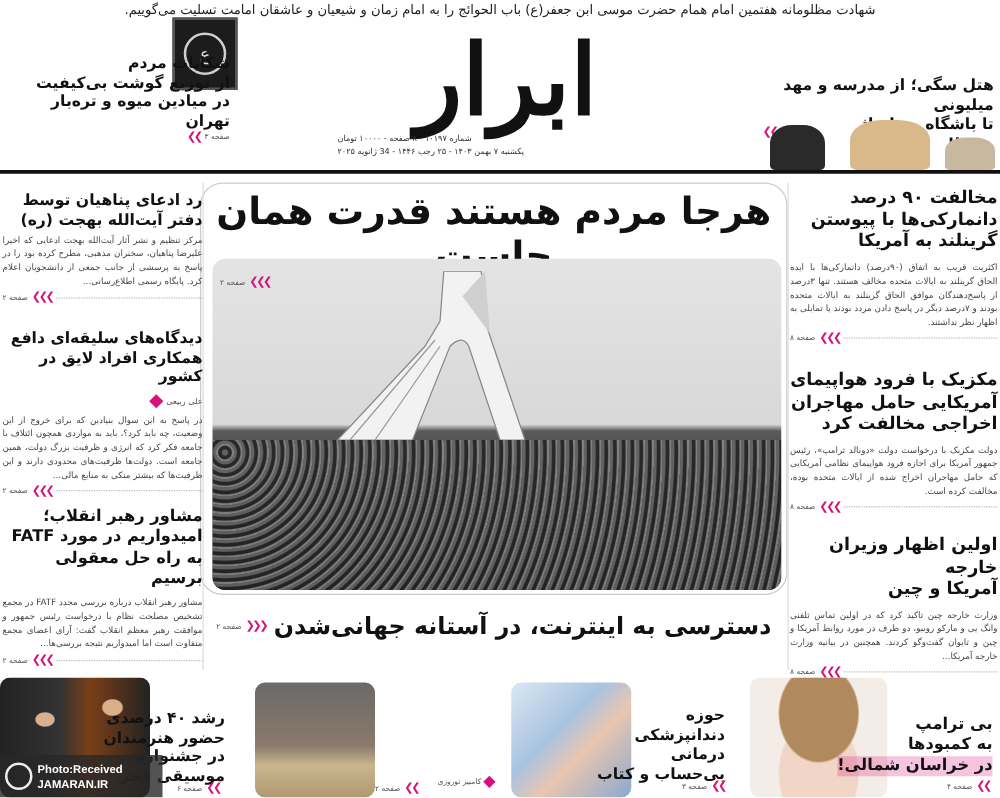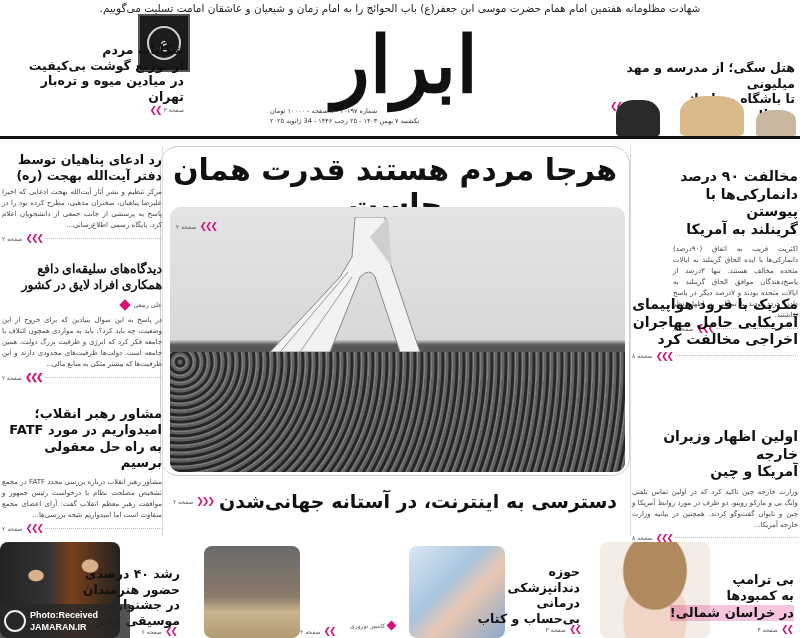--- a/index.html
+++ b/index.html
@@ -116,40 +116,41 @@
 </div>
 
 <div class="abs sub-title" style="display:flex;justify-content:center;align-items:center;gap:6px;">
   <span>دسترسی به اینترنت، در آستانه جهانی‌شدن</span>
   <span class="pageref" style="direction:ltr;font-weight:normal;">
     <span>صفحه ۲</span>
     <span class="chev">❯❯❯</span>
   </span>
 </div>
 
-<div class="abs col-right rtl" style="top:168px;padding-left:41px;">
+<div class="abs col-right rtl" style="top:150px;">
   <div class="hl" style="font-size:14px;">
     <div>مخالفت ۹۰ درصد</div>
     <div>دانمارکی‌ها با پیوستن</div>
     <div>گرینلند به آمریکا</div>
   </div>
   <div class="body-txt" style="margin-top:6px;">اکثریت قریب به اتفاق (۹۰درصد) دانمارکی‌ها با ایده الحاق گرینلند به ایالات متحده مخالف هستند. تنها ۳درصد از پاسخ‌دهندگان موافق الحاق گرینلند به ایالات متحده بودند و ۷درصد دیگر در پاسخ دادن مردد بودند یا تمایلی به اظهار نظر نداشتند.</div>
   <div class="pageref" style="direction:ltr;margin-top:2px;">
     <span>صفحه ۸</span>
     <span class="chev">❮❮❮</span>
     <span class="dotrule"></span>
   </div>
 </div>
 
 <div class="abs col-right rtl" style="top:296px;">
   <div class="hl" style="font-size:14px;">
     <div>مکزیک با فرود هواپیمای</div>
     <div>آمریکایی حامل مهاجران</div>
     <div>اخراجی مخالفت کرد</div>
   </div>
+  <div class="body-txt" style="margin-top:6px;">دولت مکزیک با درخواست دولت «دونالد ترامپ»، رئیس جمهور آمریکا برای اجازه فرود هواپیمای نظامی آمریکایی که حامل مهاجران اخراج شده از ایالات متحده بوده، مخالفت کرده است.</div>
   <div class="pageref" style="direction:ltr;margin-top:2px;">
     <span>صفحه ۸</span>
     <span class="chev">❮❮❮</span>
     <span class="dotrule"></span>
   </div>
 </div>
 
 <div class="abs col-right rtl" style="top:428px;">
   <div class="hl" style="font-size:14px;">
     <div>اولین اظهار وزیران خارجه</div>
@@ -169,21 +170,21 @@
     <div>دفتر آیت‌الله بهجت (ره)</div>
   </div>
   <div class="body-txt" style="margin-top:4px;">مرکز تنظیم و نشر آثار آیت‌الله بهجت ادعایی که اخیرا علیرضا پناهیان، سخنران مذهبی، مطرح کرده بود را در پاسخ به پرسشی از جانب جمعی از دانشجویان اعلام کرد. پایگاه رسمی اطلاع‌رسانی...</div>
   <div class="pageref" style="direction:ltr;margin-top:2px;">
     <span>صفحه ۲</span>
     <span class="chev">❮❮❮</span>
     <span class="dotrule"></span>
   </div>
 </div>
 
-<div class="abs col-left rtl" style="top:262px;font-family:Liberation Serif, serif;">
+<div class="abs col-left rtl" style="top:262px;">
   <div class="hl" style="font-size:12.5px;">
     <div>دیدگاه‌های سلیقه‌ای دافع</div>
     <div>همکاری افراد لایق در کشور</div>
   </div>
   <div style="display:flex;align-items:center;gap:4px;margin-top:8px;font-size:6.5px;color:#555;">
     <span>علی ربیعی</span>
     <span style="width:8px;height:8px;background:#d6127a;transform:rotate(45deg);display:inline-block;"></span>
   </div>
   <div class="body-txt" style="margin-top:6px;">در پاسخ به این سوال بنیادین که برای خروج از این وضعیت، چه باید کرد؟، باید به مواردی همچون ائتلاف با جامعه فکر کرد که انرژی و ظرفیت بزرگ دولت، همین جامعه است. دولت‌ها ظرفیت‌های محدودی دارند و این ظرفیت‌ها که بیشتر متکی به منابع مالی...</div>
   <div class="pageref" style="direction:ltr;margin-top:2px;">

